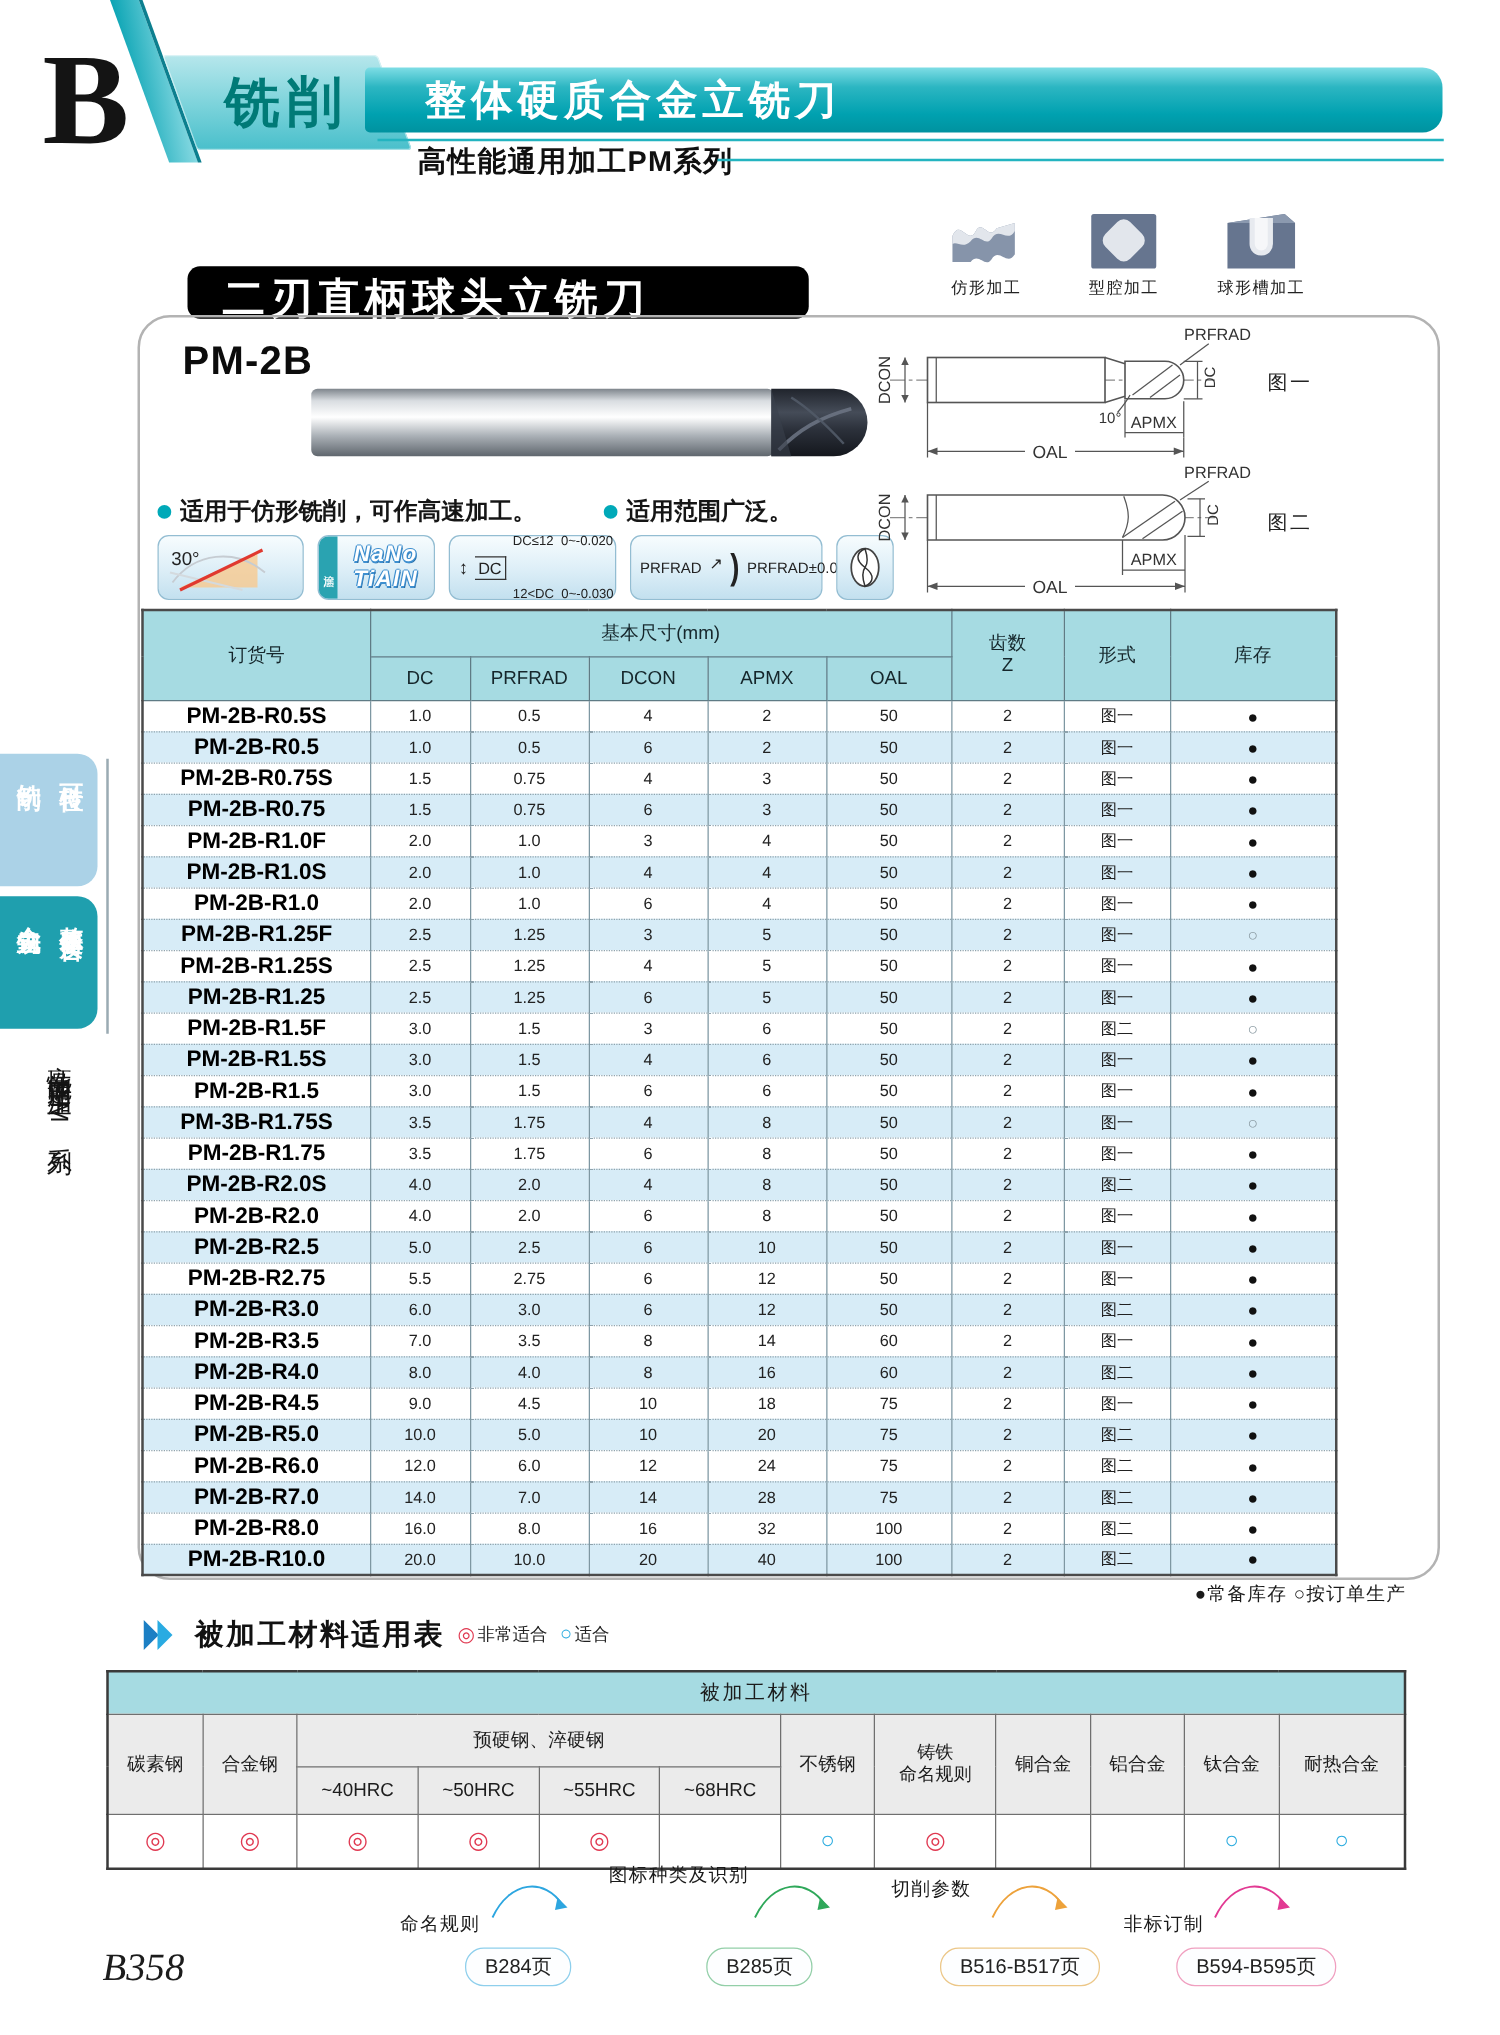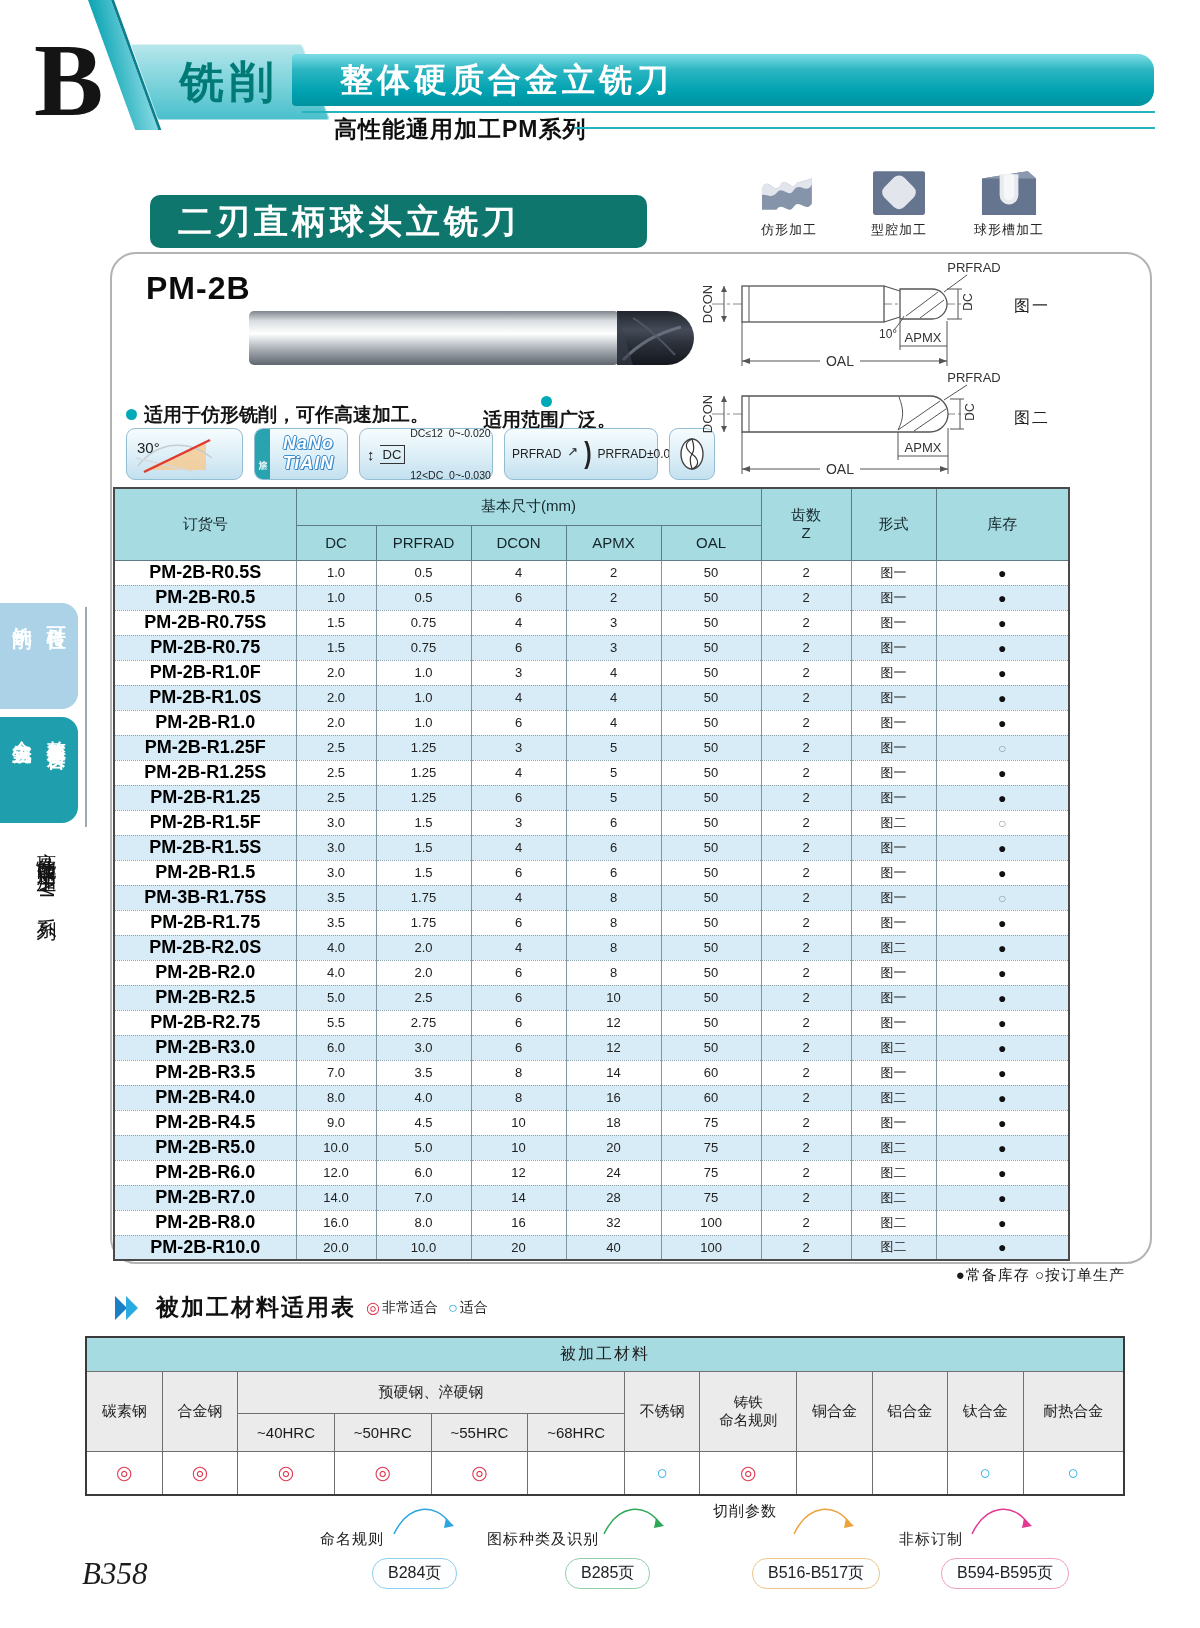--- a/index.html
+++ b/index.html
@@ -28,32 +28,32 @@
   .rule1 { left:302px; top:111px; width:853px; height:2px; background:#23b4c0; }
   .series { left:334px; top:114px; font-size:23px; font-weight:bold; color:#101010; letter-spacing:1px; }
   .rule2 { left:574px; top:127px; width:581px; height:2px; background:#23b4c0; }
 
   
   .mach-row { left:745px; top:166px; display:flex; gap:22px; }
   .mach-item { width:88px; display:flex; flex-direction:column; align-items:center; }
   .mach-item .lbl { font-size:13px; color:#222; margin-top:3px; letter-spacing:1px; }
 
   
-  .section-title { left:150px; top:195px; width:497px; height:53px; background:#0f766e;
+  .section-title { left:150px; top:213px; width:497px; height:42px; background:#000000;
                    border-radius:10px; }
   .section-title span { display:block; line-height:53px; padding-left:28px; color:#fff;
                         font-size:34px; font-weight:bold; letter-spacing:4px; }
   .panel { left:110px; top:252px; width:1042px; height:1012px;
            border:2px solid #b3b3b3; border-radius:26px; }
   .model { left:146px; top:270px; font-size:32px; font-weight:bold; color:#0c0c0c; letter-spacing:1px; }
   .tool-photo { left:235px; top:298px; }
   .features { left:126px; top:396px; display:flex; }
   .feature { display:flex; align-items:center; font-size:19px; font-weight:600; color:#151515; }
   .feature .dot { width:11px; height:11px; border-radius:50%; background:#00a9b8; margin-right:7px; flex:none; }
-  .feature + .feature { margin-left:54px;flex-direction:column; }
+  .feature + .feature { margin-left:54px; }
 
   
   .spec-strip { left:126px; top:428px; height:52px; display:flex; gap:11px; align-items:stretch; }
   .badge { border:1px solid #93bdd2; border-radius:9px;
            background:linear-gradient(180deg,#f7fcfe 0%,#dceef7 55%,#c3e0ef 100%);
            display:flex; align-items:center; padding:0 7px; }
   .badge .ang-txt { position:absolute; left:10px; top:10px; font-size:15px; color:#222; }
   .b-helix { width:117px; position:relative; }
   .b-coat { width:94px; padding:0; overflow:hidden; }
   .coat-side { width:15px; height:100%; background:#2aa3b1; color:#fff; font-size:9px;
@@ -726,21 +726,21 @@
   </tbody>
     </table>
 
   <div class="abs flink-label" style="left:320px;top:1530px">命名规则</div>
   <svg class="abs" style="left:390px;top:1498px" width="70" height="44">
     <path d="M4,36 C18,6 46,4 60,26" stroke="#2da6e0" stroke-width="1.5" fill="none"></path>
     <polygon points="56,20 64,28 54,30" fill="#2da6e0"></polygon>
   </svg>
   <div class="abs flink-box fb1" style="left:372px;top:1558px">B284页</div>
 
-  <div class="abs flink-label" style="left:487px;top:1530px">图标种类及识别</div>
+  <div class="abs flink-label" style="left:487px;top:1491px">图标种类及识别</div>
   <svg class="abs" style="left:600px;top:1498px" width="70" height="44">
     <path d="M4,36 C18,6 46,4 60,26" stroke="#2fa85a" stroke-width="1.5" fill="none"></path>
     <polygon points="56,20 64,28 54,30" fill="#2fa85a"></polygon>
   </svg>
   <div class="abs flink-box fb2" style="left:565px;top:1558px">B285页</div>
 
   <div class="abs flink-label" style="left:713px;top:1502px">切削参数</div>
   <svg class="abs" style="left:790px;top:1498px" width="70" height="44">
     <path d="M4,36 C18,6 46,4 60,26" stroke="#eda23b" stroke-width="1.5" fill="none"></path>
     <polygon points="56,20 64,28 54,30" fill="#eda23b"></polygon>

